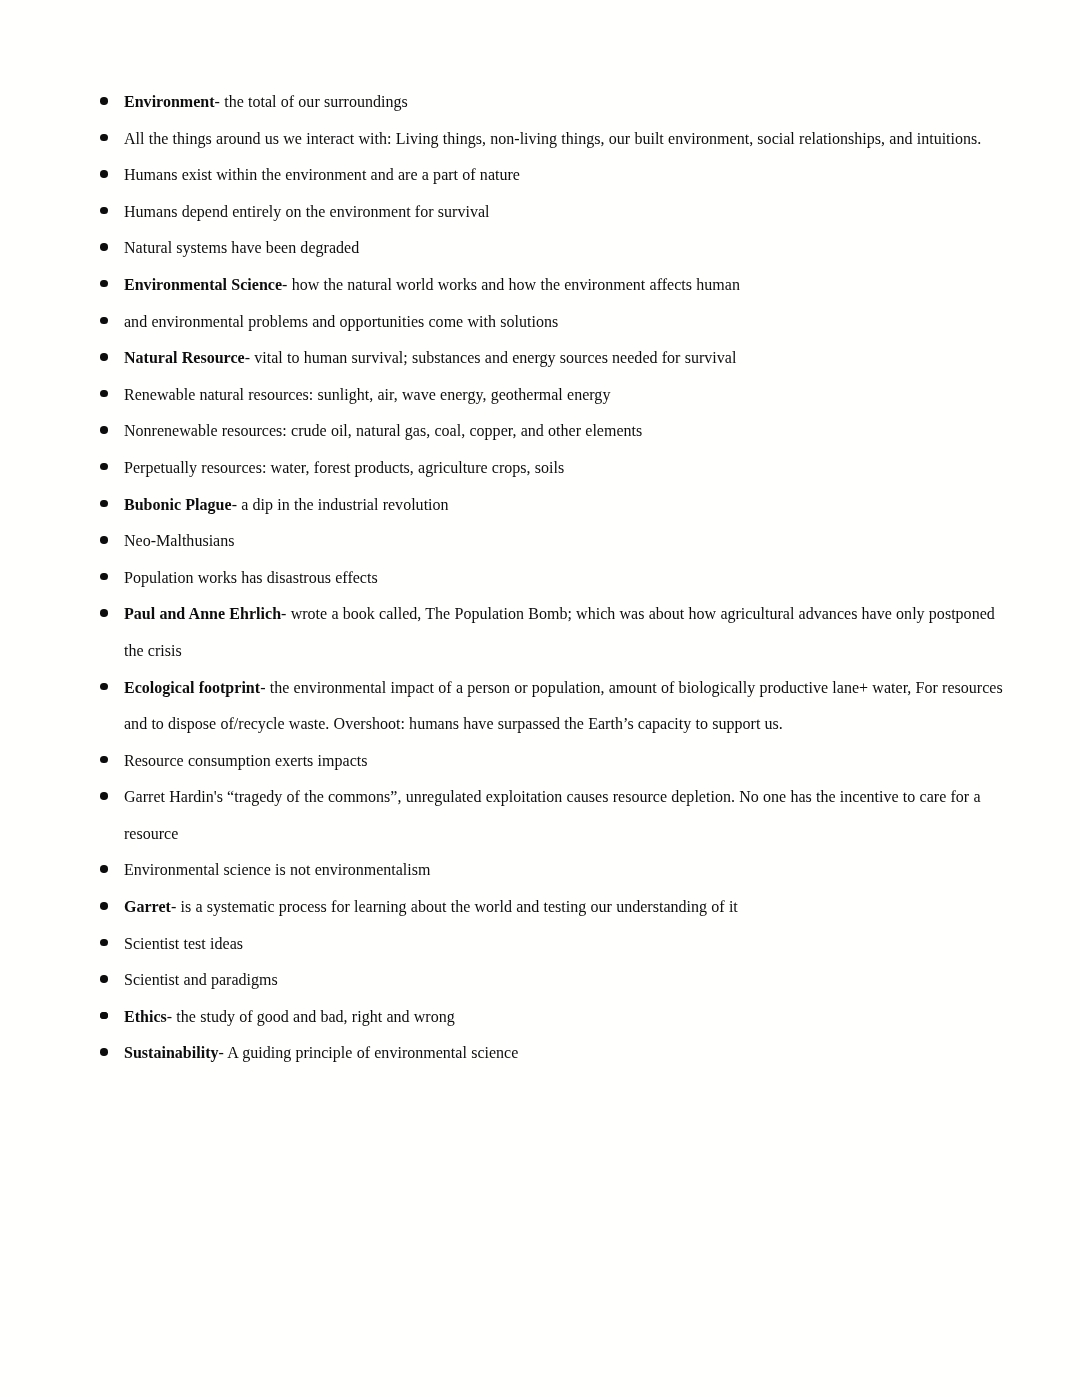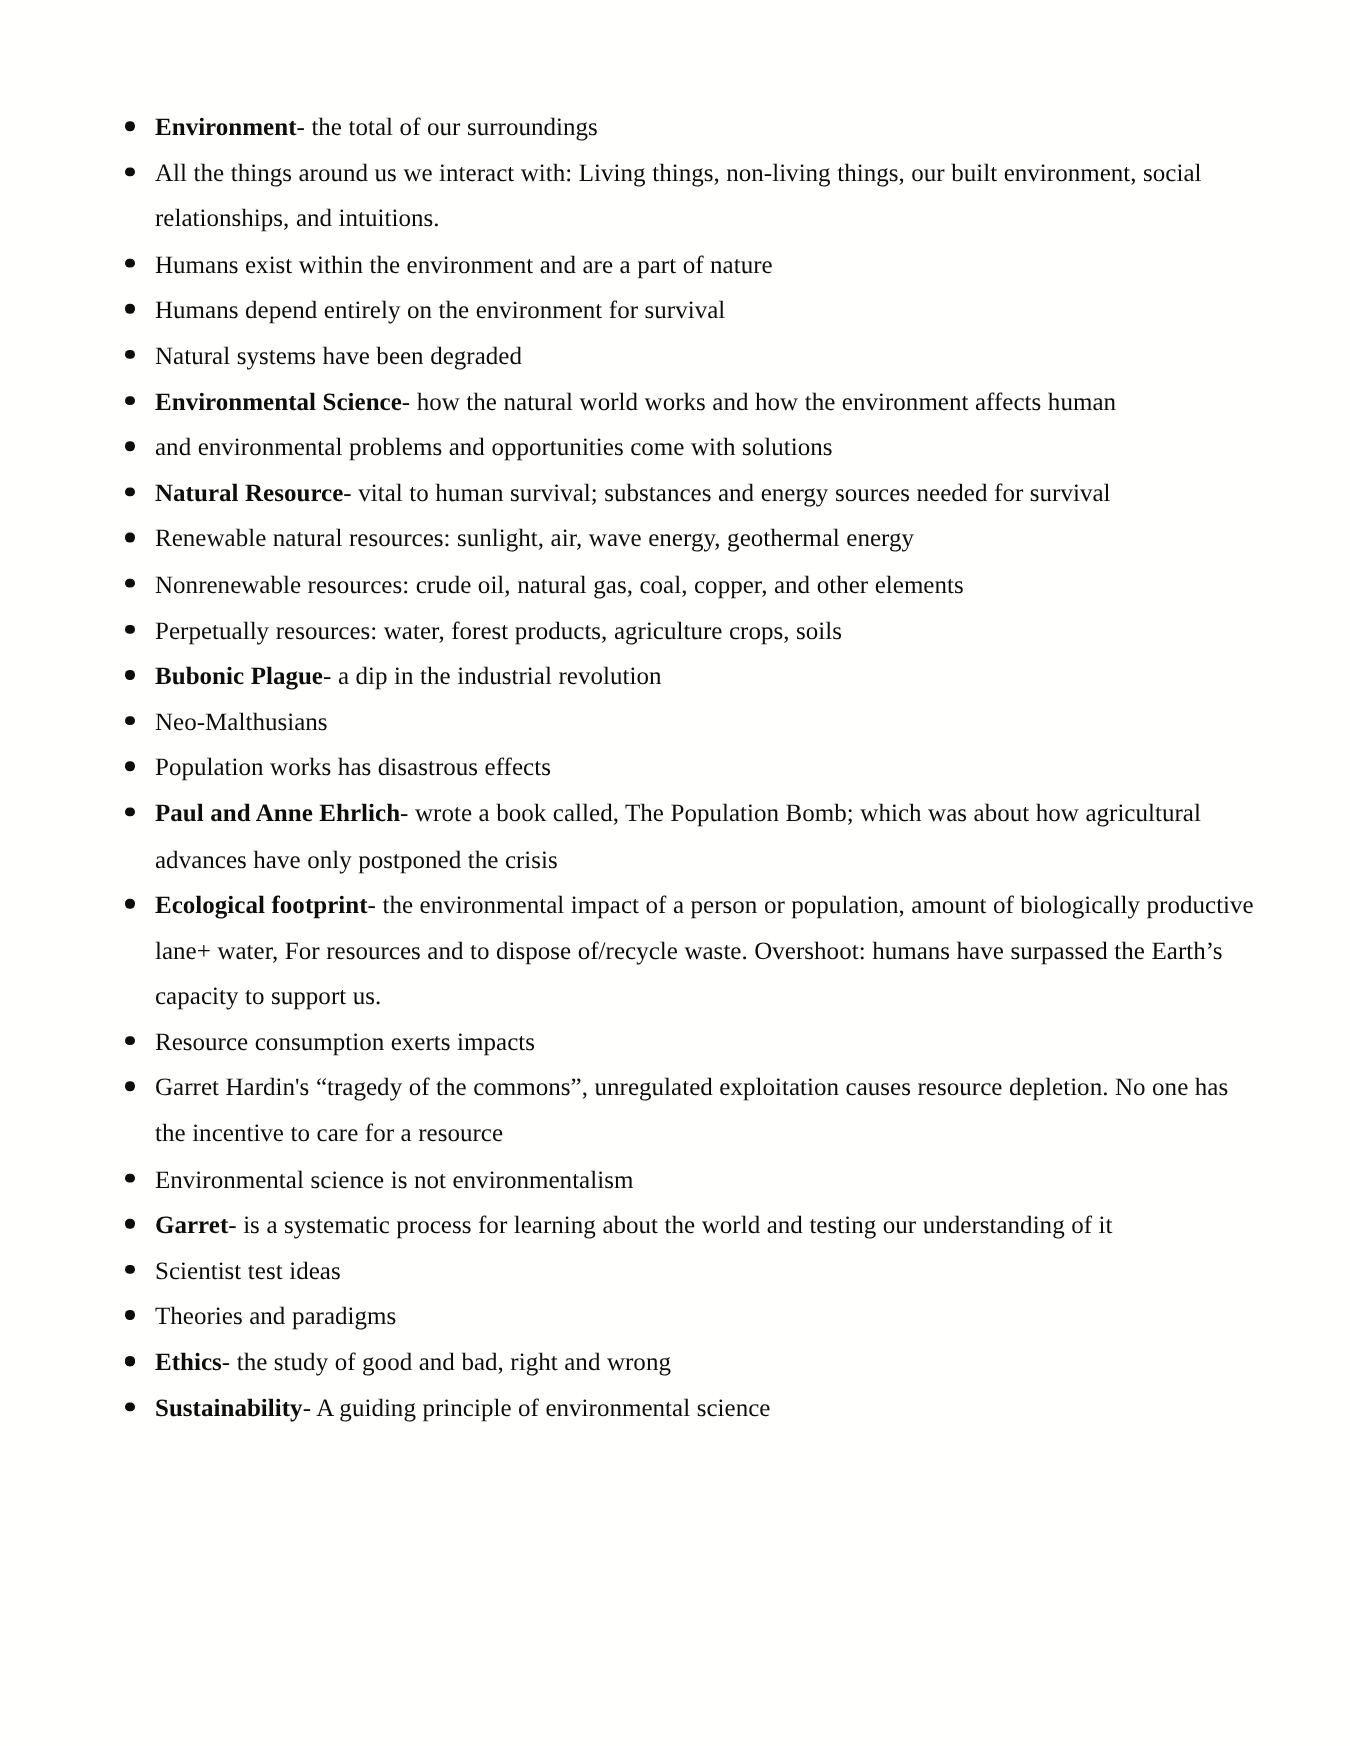--- a/index.html
+++ b/index.html
@@ -29,21 +29,21 @@
     list-style: none;
     margin: 0;
     padding: 0;
     width: 910px;
   }
 
   li.note-item {
     position: relative;
     padding-left: 24px;
     margin: 0 0 0 0;
-    font-size: 20px;
+    font-size: 16px;
     line-height: 36.6px;
     text-align: left;
     letter-spacing: 0.02px;
     word-spacing: 0.2px;
   }
 
   li.note-item > .bullet-marker {
     position: absolute;
     left: 0px;
     top: 13px;
@@ -80,18 +80,18 @@
       <li class="note-item"><span class="bullet-marker"></span><span class="term">Bubonic Plague</span><span class="note-text">- a dip in the industrial revolution</span></li>
       <li class="note-item"><span class="bullet-marker"></span><span class="note-text">Neo-Malthusians</span></li>
       <li class="note-item"><span class="bullet-marker"></span><span class="note-text">Population works has disastrous effects</span></li>
       <li class="note-item"><span class="bullet-marker"></span><span class="term">Paul and Anne Ehrlich</span><span class="note-text">- wrote a book called, The Population Bomb; which was about how agricultural advances have only postponed the crisis</span></li>
       <li class="note-item"><span class="bullet-marker"></span><span class="term">Ecological footprint</span><span class="note-text">- the environmental impact of a person or population, amount of biologically productive lane+ water, For resources and to dispose of/recycle waste. Overshoot: humans have surpassed the Earth’s capacity to support us.</span></li>
       <li class="note-item"><span class="bullet-marker"></span><span class="note-text">Resource consumption exerts impacts</span></li>
       <li class="note-item"><span class="bullet-marker"></span><span class="note-text">Garret Hardin's “tragedy of the commons”, unregulated exploitation causes resource depletion. No one has the incentive to care for a resource</span></li>
       <li class="note-item"><span class="bullet-marker"></span><span class="note-text">Environmental science is not environmentalism</span></li>
       <li class="note-item"><span class="bullet-marker"></span><span class="term">Garret</span><span class="note-text">- is a systematic process for learning about the world and testing our understanding of it</span></li>
       <li class="note-item"><span class="bullet-marker"></span><span class="note-text">Scientist test ideas</span></li>
-      <li class="note-item"><span class="bullet-marker"></span><span class="note-text">Theories and paradigms</span></li>
+      <li class="note-item"><span class="bullet-marker"></span><span class="note-text">Scientist and paradigms</span></li>
       <li class="note-item"><span class="bullet-marker"></span></li>
       <li class="note-item"><span class="bullet-marker"></span><span class="term">Ethics</span><span class="note-text">- the study of good and bad, right and wrong</span></li>
       <li class="note-item"><span class="bullet-marker"></span><span class="term">Sustainability</span><span class="note-text">- A guiding principle of environmental  science</span></li>
     </ul>
 </div>
 
 </body></html>

